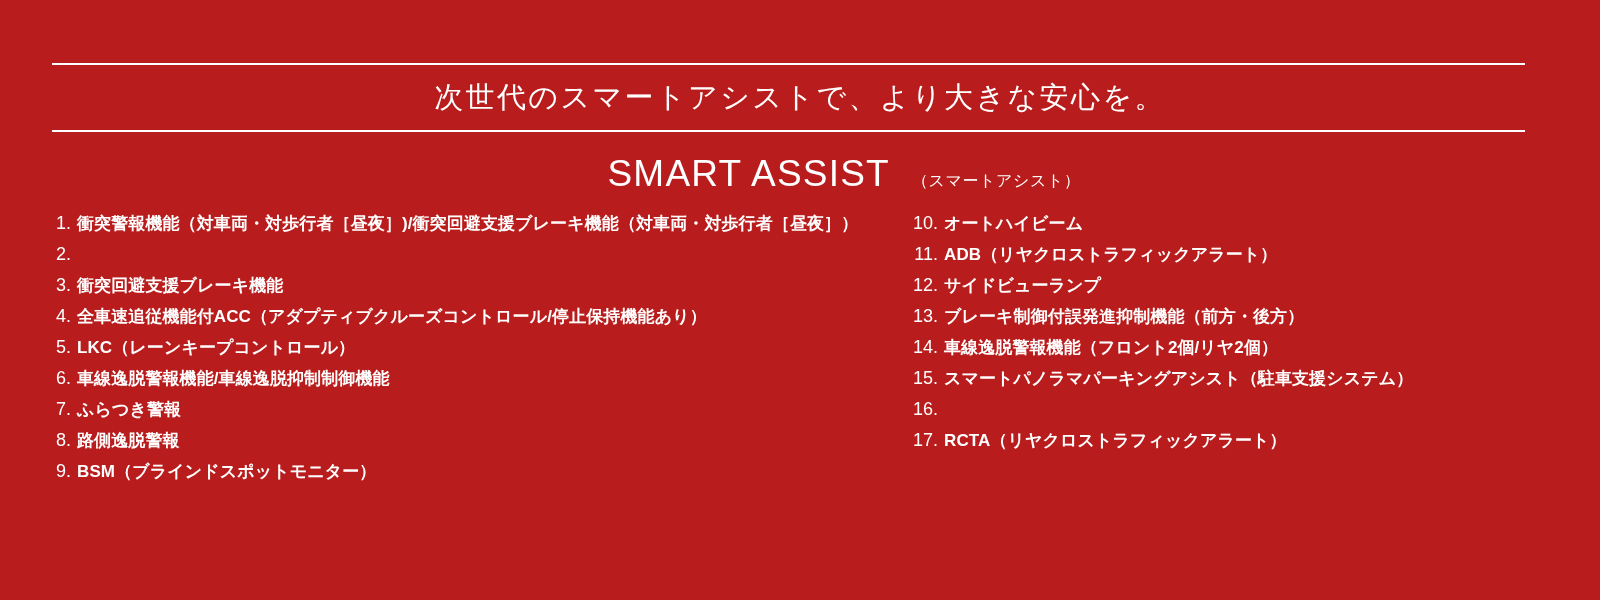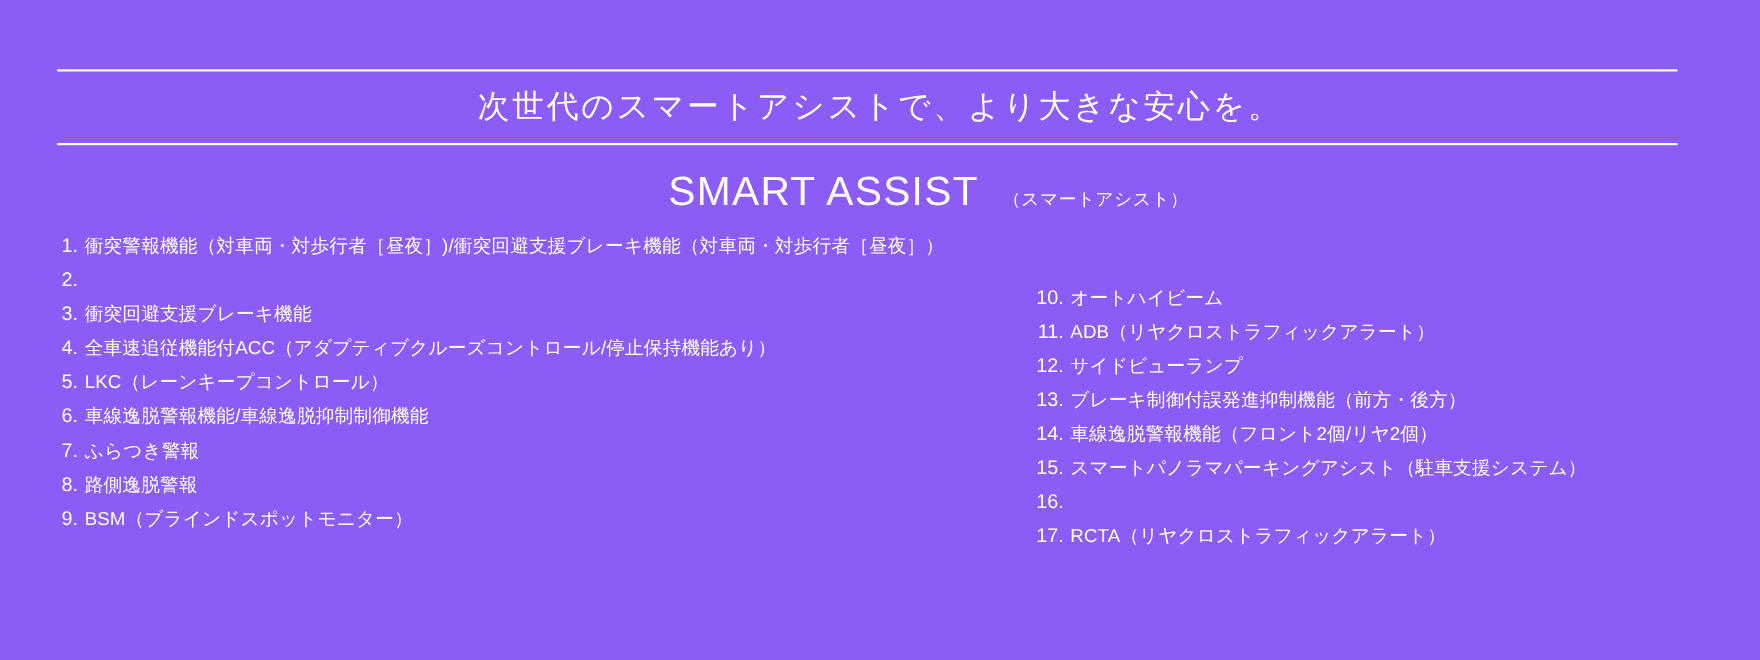--- a/index.html
+++ b/index.html
@@ -13,21 +13,21 @@
     overflow: hidden;
     background: #f09228;
     font-family: "Liberation Sans", "DejaVu Sans", sans-serif;
     -webkit-font-smoothing: antialiased;
   }
 
   .poster {
     position: relative;
     width: 1600px;
     height: 600px;
-    background: #8b5cf6;
+    background: #b91c1c;
     box-sizing: border-box;
   }
 
   
   .rule {
     position: absolute;
     left: 52px;
     width: 1473px;
     height: 2px;
     background: #ffffff;
@@ -84,21 +84,21 @@
     top: 208px;
     left: 0;
     width: 1600px;
     height: 300px;
   }
   .col {
     position: absolute;
     top: 0;
   }
   .col-left  { left: 52px;  width: 880px; }
-  .col-right { left: 940px; width: 620px; margin-top: 47px; }
+  .col-right { left: 911px; width: 620px; }
 
   .feature-item {
     display: flex;
     align-items: baseline;
     height: 31px;
     color: #ffffff;
     font-size: 17px;
     line-height: 31px;
     white-space: nowrap;
   }
@@ -109,21 +109,21 @@
     font-weight: 300;
     font-size: 18px;
     letter-spacing: 0px;
   }
   .col-right .feature-num {
     min-width: 27px;
   }
   .feature-label {
     flex: 0 0 auto;
     margin-left: 6px;
-    font-weight: 400;
+    font-weight: 700;
     letter-spacing: 0.1px;
   }
 </style>
 </head>
 <body>
 
 <div class="poster">
 
   <div class="rule rule-top"></div>
 

